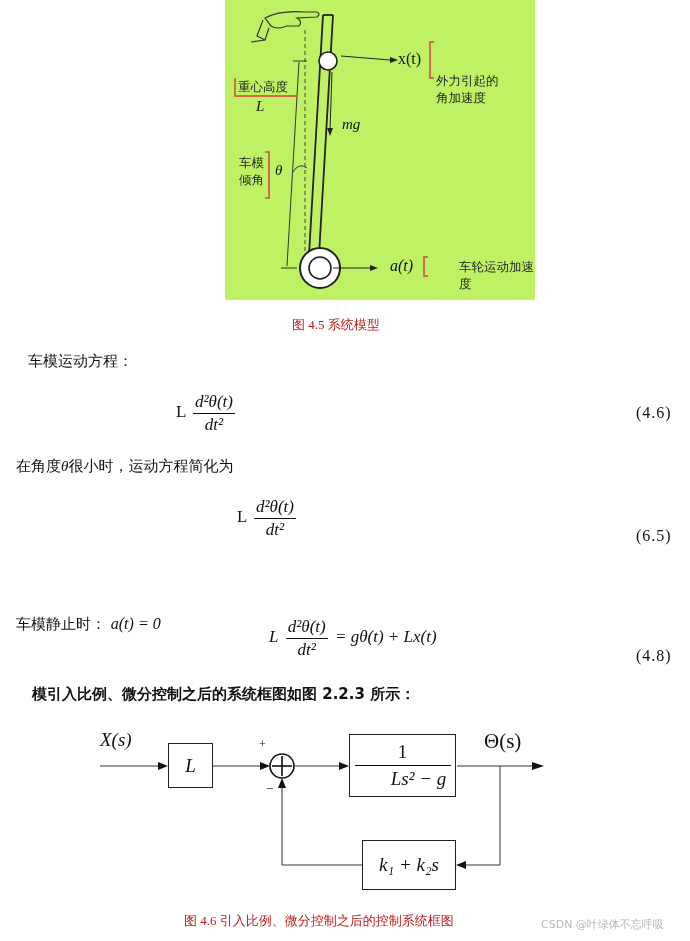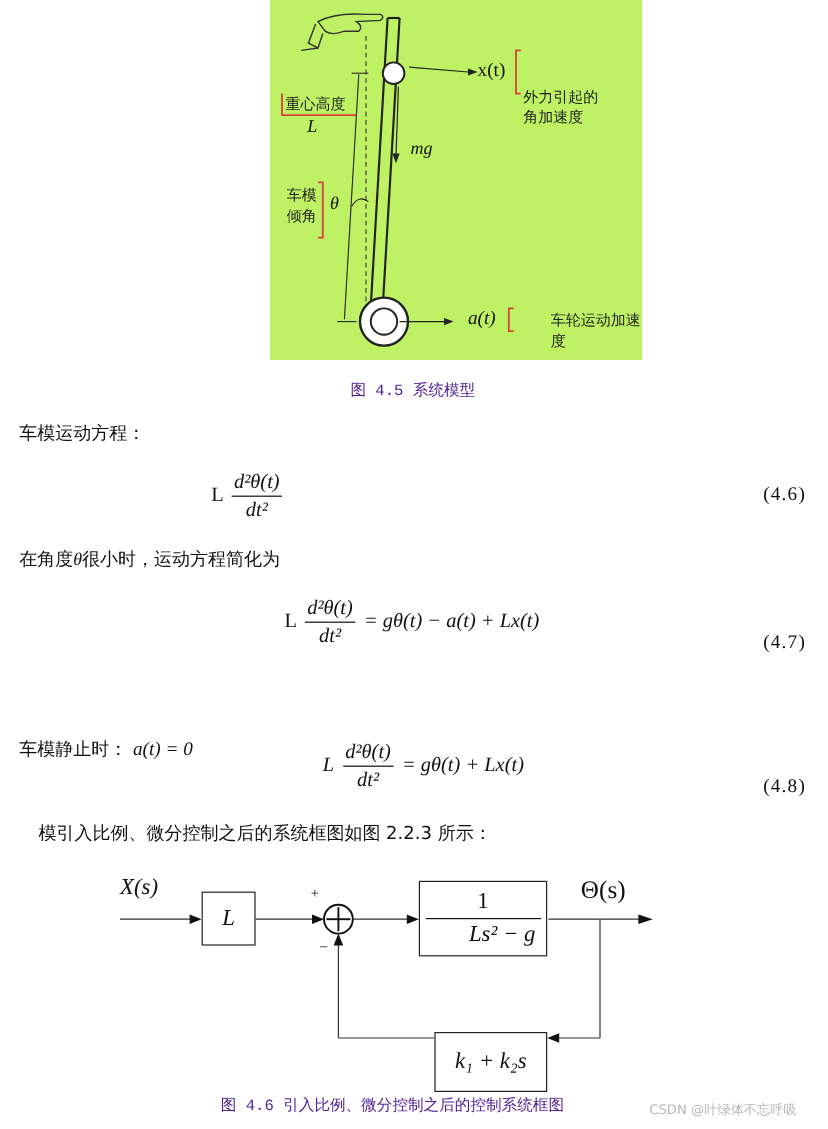--- a/index.html
+++ b/index.html
@@ -1,20 +1,20 @@
 <!DOCTYPE html>
 <html><head>
 <meta charset="utf-8">
 <style>
   html, body { margin: 0; padding: 0; background: #ffffff; }
   body { width: 690px; height: 941px; position: relative; overflow: hidden;
          font-family: "DejaVu Serif", "Liberation Serif", serif; color: #111; }
   .abs { position: absolute; }
   .fig1 { left: 225px; top: 0; width: 310px; height: 300px; background: #bef264; }
-  .caption { font-size: 13px; font-family: Liberation Mono, monospace; color: #4c1d95; }
+  .caption { font-size: 13px; font-family: Liberation Serif, serif; color: #b91c1c; }
   .para { font-size: 15px; font-family: "DejaVu Sans", "Liberation Sans", sans-serif; }
   .math { font-family: "Liberation Serif", "DejaVu Serif", serif; font-size: 17px; white-space: nowrap; }
   .math i { font-style: italic; }
   .frac { display: inline-block; vertical-align: middle; text-align: center; margin: 0 3px; }
   .frac .num { display: block; border-bottom: 1px solid #111; padding: 0 2px 1px; }
   .frac .den { display: block; padding-top: 1px; }
   .eqno { font-family: "Liberation Serif", "DejaVu Serif", serif; font-size: 16px; letter-spacing: 1px; }
   .label-red { font-size: 12.5px; color: #222; line-height: 17px; font-family: "DejaVu Sans", "Liberation Sans", sans-serif; }
   .bd-box { border: 1.5px solid #222; position: absolute; display: flex; align-items: center; justify-content: center;
             font-family: "Liberation Serif", "DejaVu Serif", serif; font-size: 19px; font-style: italic; }
@@ -76,61 +76,60 @@
     <div>车模</div>
     <div>倾角</div>
   </div>
   <span class="abs math" style="left:50px;top:162px;font-style:italic;font-size:15px;">θ</span>
   <span class="abs math" style="left:165px;top:257px;font-size:16px;font-style:italic;">a(t)</span>
   <span class="abs label-red" style="left:202px;top:258px;margin-left:32px;">车轮运动加速度</span>
 </div>
 
 <div class="abs caption" style="left:292px;top:316px;">图 4.5 系统模型</div>
 
-<div class="abs para" style="left:16px;top:352px;">车模运动方程：</div>
+<div class="abs para" style="left:28px;top:352px;">车模运动方程：</div>
 
 <div class="abs math" style="left:176px;top:392px;">
   <span>L</span>
   <span class="frac">
     <i class="num">d²θ(t)</i>
     <i class="den">dt²</i>
   </span>
 </div>
 <div class="abs eqno" style="left:636px;top:404px;">(4.6)</div>
 
 <div class="abs para" style="left:16px;top:457px;">
   <span>在角度</span><i class="math" style="font-size:15px;">θ</i><span>很小时，运动方程简化为</span>
 </div>
 
 <div class="abs math" style="left:237px;top:497px;">
   <span>L</span>
   <span class="frac">
     <i class="num">d²θ(t)</i>
     <i class="den">dt²</i>
   </span>
-  <i>= gθ(t) − a(t) + Lx(t)</i>
 </div>
-<div class="abs eqno" style="left:636px;top:527px;">(4.7)</div>
+<div class="abs eqno" style="left:636px;top:527px;">(6.5)</div>
 
 <div class="abs para" style="left:16px;top:571px;margin-top:44px;">
   <span>车模静止时：</span>
   <i class="math" style="font-size:16px;">a(t) = 0</i>
 </div>
 
 <div class="abs math" style="left:269px;top:617px;">
   <i>L</i>
   <span class="frac">
     <i class="num">d²θ(t)</i>
     <i class="den">dt²</i>
   </span>
   <i>= gθ(t) + Lx(t)</i>
 </div>
 <div class="abs eqno" style="left:636px;top:647px;">(4.8)</div>
 
-<div class="abs para" style="left:32px;top:685px;">模引入比例、微分控制之后的系统框图如图 2.2.3 所示：</div>
+<div class="abs para" style="left:32px;top:685px;font-weight:bold;">模引入比例、微分控制之后的系统框图如图 2.2.3 所示：</div>
 
 <div class="abs" style="left:80px;top:715px;width:490px;height:185px;">
   <svg class="abs" style="left:0;top:0;" width="490" height="185" viewBox="0 0 490 185">
 
     <line x1="20" y1="51" x2="85" y2="51" stroke="#333" stroke-width="1"></line>
     <polygon points="78,47 88,51 78,55" fill="#111"></polygon>
 
     <line x1="133" y1="51" x2="188" y2="51" stroke="#333" stroke-width="1"></line>
     <polygon points="180,47 190,51 180,55" fill="#111"></polygon>
 
@@ -154,17 +153,17 @@
 
   <span class="abs math" style="left:20px;top:14px;font-size:19px;font-style:italic;">X(s)</span>
   <div class="bd-box" style="left:88px;top:28px;width:43px;height:43px;">L</div>
   <span class="abs math" style="left:179px;top:22px;font-size:12px;">+</span>
   <span class="abs math" style="left:186px;top:66px;font-size:13px;">−</span>
   <div class="bd-box" style="left:269px;top:19px;width:105px;height:61px;flex-direction:column;">
     <span style="font-style:normal;border-bottom:1px solid #111;padding:0 10px 2px;width:76px;text-align:center;">1</span>
     <span style="padding-top:2px;margin-left:32px;">Ls² − g</span>
   </div>
   <span class="abs math" style="left:404px;top:14px;font-size:21px;">Θ(s)</span>
-  <div class="bd-box" style="left:282px;top:125px;width:92px;height:48px;margin-top:20px;">k₁ + k₂s</div>
+  <div class="bd-box" style="left:282px;top:125px;width:92px;height:48px;">k₁ + k₂s</div>
 </div>
 
 <div class="abs caption" style="left:184px;top:912px;">图 4.6 引入比例、微分控制之后的控制系统框图</div>
 <div class="abs watermark" style="left:541px;top:917px;">CSDN @叶绿体不忘呼吸</div>
 
 </body></html>

